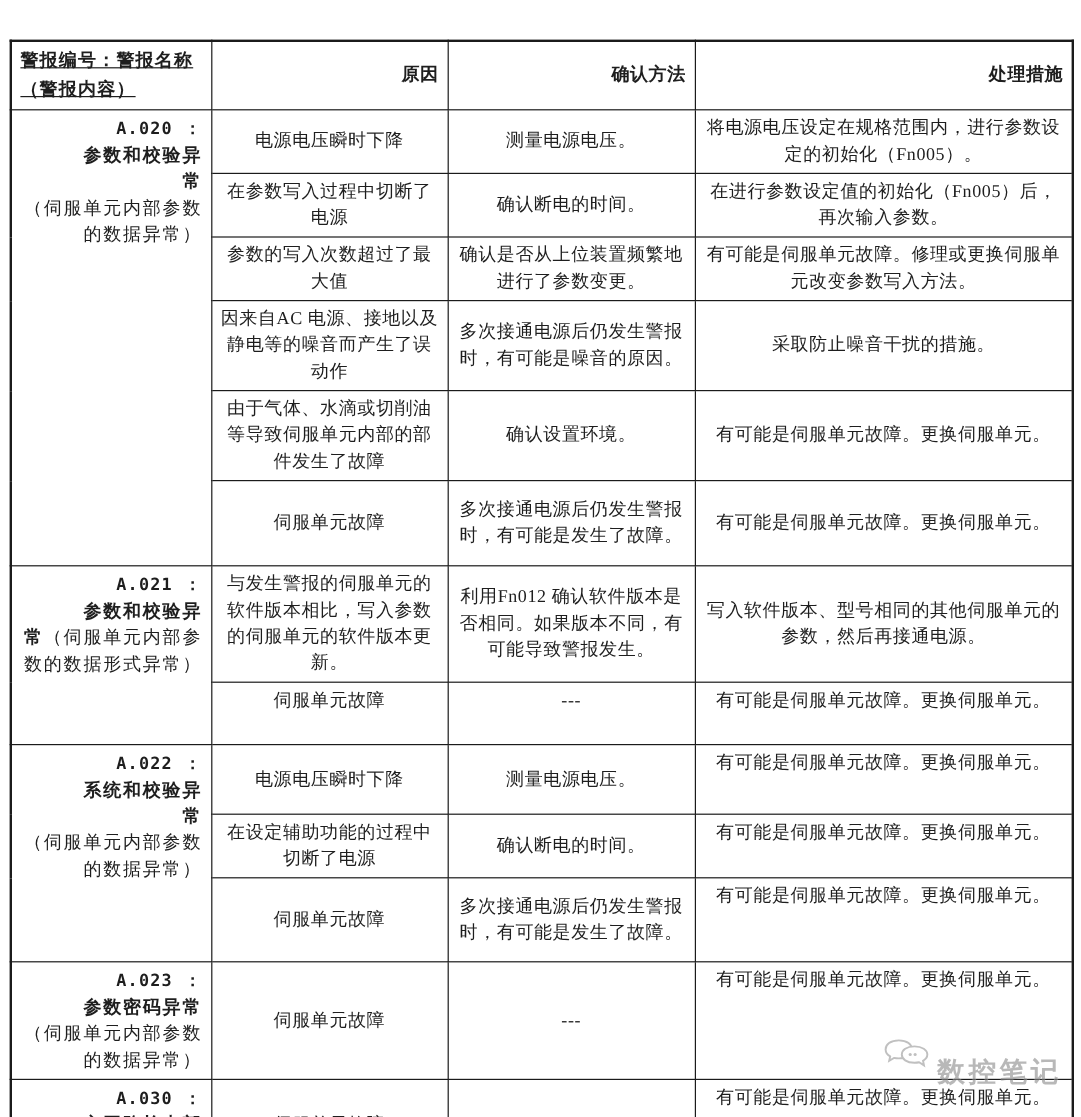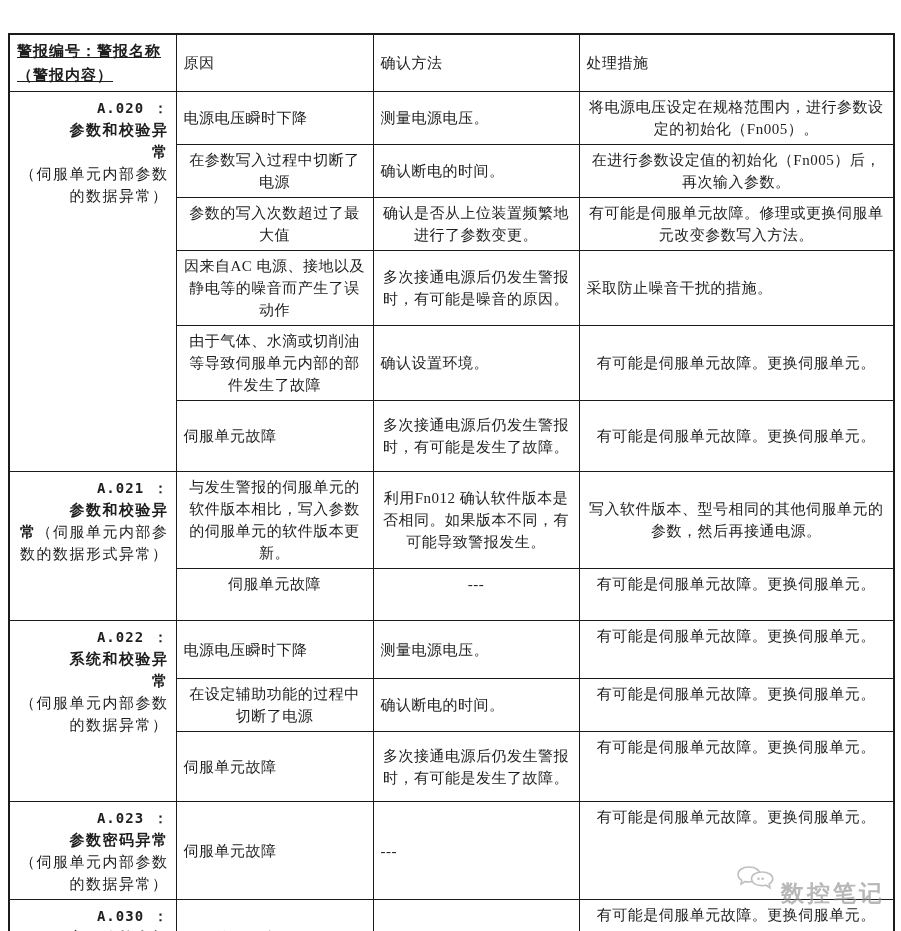--- a/index.html
+++ b/index.html
@@ -36,21 +36,21 @@
   .alarm-table col.c4 { width: 315px; }
 
   .alarm-table th, .alarm-table td {
     border: 1px solid #1b1b1b;
     font-size: 15px;
     line-height: 22px;
     padding: 4px 7px;
     vertical-align: middle;
     letter-spacing: 0.5px;
   }
-  .alarm-table thead th { font-weight: normal; text-align: left; height: 55px; }
+  .alarm-table thead th { font-weight: bold; text-align: right; height: 55px; }
   .alarm-table thead th.first {
     font-weight: bold;
     text-align: left;
     letter-spacing: 1px;
     line-height: 24px;
     text-decoration: underline;
   }
 
   td.alarm {
     vertical-align: top;
@@ -62,21 +62,21 @@
   td.alarm .code {
     font-family: "DejaVu Sans Mono", "Liberation Mono", monospace;
     font-size: 14px;
     letter-spacing: 1px;
     font-weight: bold;
   }
   td.alarm .aname { font-weight: bold; margin-left: 37px; }
   td.alarm .aname.inline, td.alarm .adetail.inline { display: inline; }
   td.alarm .adetail { font-weight: normal; }
 
-  td.center { text-align: left; }
+  td.center { text-align: center; }
   td.left { text-align: center; }
 
   .watermark {
     position: absolute;
     right: 16px; bottom: 22px;
     display: flex;
     align-items: center;
     gap: 5px;
     opacity: 0.62;
     pointer-events: none;

